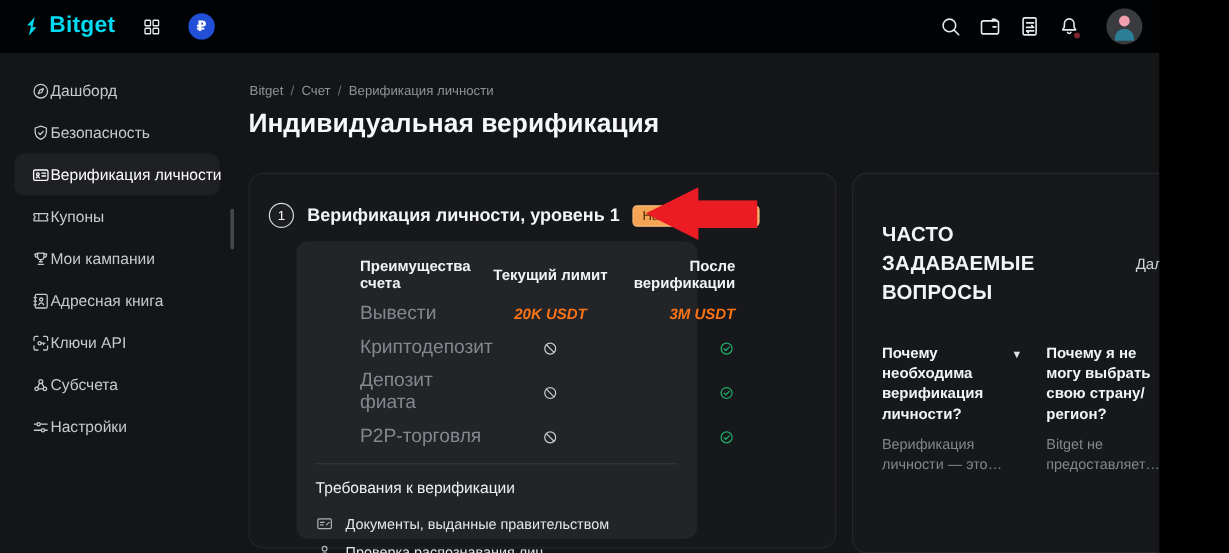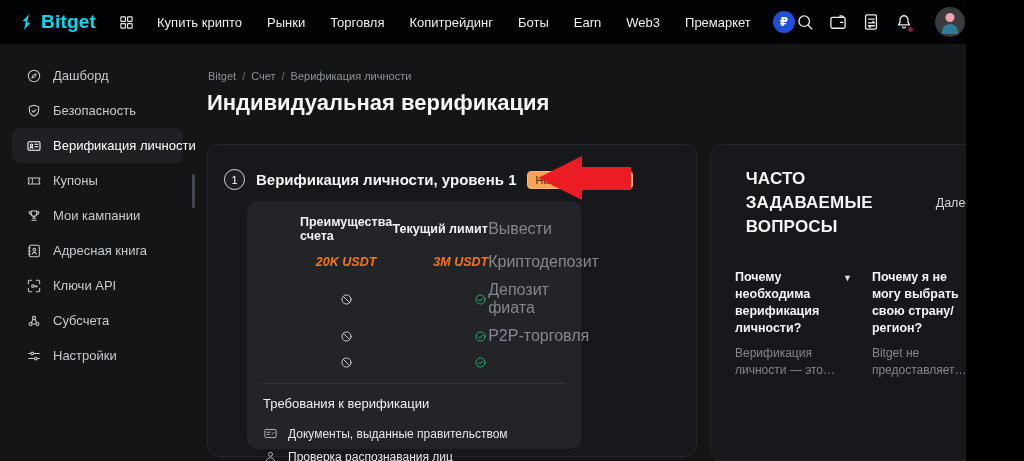--- a/index.html
+++ b/index.html
@@ -22,21 +22,21 @@
         font-size:12px;font-weight:bold;display:flex;align-items:center;justify-content:center;cursor:pointer;}
   .nav-right{display:flex;align-items:center;gap:13px;}
   .hicon{width:20px;height:20px;color:#e8eaec;cursor:pointer;position:relative;}
   .bell-dot{position:absolute;right:1px;bottom:0;width:5px;height:5px;border-radius:50%;background:#7e2430;}
   .avatar{width:30px;height:30px;border-radius:50%;background:#3a3b3f;position:relative;overflow:hidden;margin-left:8px;cursor:pointer;}
   .av-head{position:absolute;top:6px;left:50%;transform:translateX(-50%);width:9px;height:9px;border-radius:50%;background:#f0a0b0;}
   .av-body{position:absolute;top:17px;left:50%;transform:translateX(-50%);width:16px;height:10px;border-radius:8px 8px 0 0;background:#2c7d96;}
 
   
   .sidebar{position:absolute;top:44px;left:0;width:195px;bottom:0;padding-top:14px;box-sizing:border-box;}
-  .side-item{display:flex;align-items:center;gap:11px;height:35px;margin:0 12px;padding:0 14px;
+  .side-item{display:flex;align-items:center;height:35px;margin:0 12px;padding:0 14px;
              border-radius:8px;font-size:13px;color:#c6cacd;cursor:pointer;white-space:nowrap;}
   .side-item.active{background:#1e2024;color:#fff;}
   .sicon{width:16px;height:16px;flex:none;}
   .side-scroll{position:absolute;left:192px;top:130px;width:3px;height:34px;background:#44474c;border-radius:2px;}
 
   
   .breadcrumb{position:absolute;left:208px;top:70px;font-size:11px;color:#8e9299;display:flex;gap:6px;}
   .crumb{cursor:pointer;}
   .crumb-sep{color:#6b6f75;}
   .page-title{position:absolute;left:207px;top:90px;margin:0;font-size:22px;font-weight:bold;color:#f5f7f9;}
@@ -69,21 +69,21 @@
   .req-item .sicon{color:#aeb3b9;width:15px;height:15px;}
 
   
   .arrow{position:absolute;left:538px;top:156px;width:93px;height:45px;z-index:5;pointer-events:none;}
   .arrow-head{position:absolute;left:0;top:0;width:0;height:0;
               border-top:22.5px solid transparent;border-bottom:22.5px solid transparent;
               border-right:44px solid #ec1c24;}
   .arrow-tail{position:absolute;left:43px;top:11px;width:50px;height:23px;background:#ec1c24;}
 
   
-  .faq-head{display:flex;align-items:center;justify-content:center;}
+  .faq-head{display:flex;align-items:center;justify-content:space-between;margin-top:17px;}
   .faq-title{font-size:17px;font-weight:bold;line-height:1.42;width:190px;letter-spacing:.2px;}
   .faq-more{font-size:12.5px;color:#d4d7da;cursor:pointer;}
   .faq-list{margin-top:30px;display:flex;flex-direction:row;gap:20px;}
   .faq-q{display:flex;justify-content:space-between;gap:10px;font-size:12.5px;font-weight:bold;
          color:#f2f4f6;line-height:1.35;cursor:pointer;}
   .caret{color:#dfe2e5;font-size:9px;flex:none;margin-top:3px;}
   .faq-a{margin-top:8px;font-size:12px;color:#83878d;line-height:1.45;
          display:-webkit-box;-webkit-line-clamp:2;-webkit-box-orient:vertical;overflow:hidden;}
 
   
@@ -107,30 +107,20 @@
         <span class="logo-text">Bitget</span>
       </div>
       <span class="apps">
         <svg class="stroke" width="17" height="17" viewBox="0 0 24 24">
             <rect x="4" y="4" width="6.5" height="6.5" rx="1"></rect>
             <rect x="13.5" y="4" width="6.5" height="6.5" rx="1"></rect>
             <rect x="4" y="13.5" width="6.5" height="6.5" rx="1"></rect>
             <rect x="13.5" y="13.5" width="6.5" height="6.5" rx="1"></rect>
           </svg>
       </span>
-      <nav class="nav-items">
-        <span class="nav-item">Купить крипто</span>
-        <span class="nav-item">Рынки</span>
-        <span class="nav-item">Торговля</span>
-        <span class="nav-item">Копитрейдинг</span>
-        <span class="nav-item">Боты</span>
-        <span class="nav-item">Earn</span>
-        <span class="nav-item">Web3</span>
-        <span class="nav-item">Премаркет</span>
-      </nav>
       <span class="coin">₽</span>
     </div>
 
     <div class="nav-right">
       <span class="hicon">
         <svg class="stroke" width="20" height="20" viewBox="0 0 24 24">
             <circle cx="11" cy="11" r="6.3"></circle>
             <path d="M15.8 15.8L20.3 20.3"></path>
           </svg>
       </span>
@@ -270,20 +260,21 @@
     <div class="card-head">
       <span class="step-circle">1</span>
       <span class="card-title">Верификация личности, уровень 1</span>
       <span class="badge">На рассмотрении</span>
     </div>
 
     <div class="inner">
       <div class="tbl">
         <span class="th">Преимущества счета</span>
         <span class="th c">Текущий лимит</span>
+        <span class="th r">После верификации</span>
 
         <span class="tlabel">Вывести</span>
         <span class="tval c">20K USDT</span>
         <span class="tval r">3M USDT</span>
 
         <span class="tlabel">Криптодепозит</span>
         <span class="c ic-blocked">
             <svg class="stroke" width="15" height="15" viewBox="0 0 24 24">
               <circle cx="12" cy="12" r="7.3"></circle>
               <path d="M6.9 6.9l10.2 10.2"></path>

